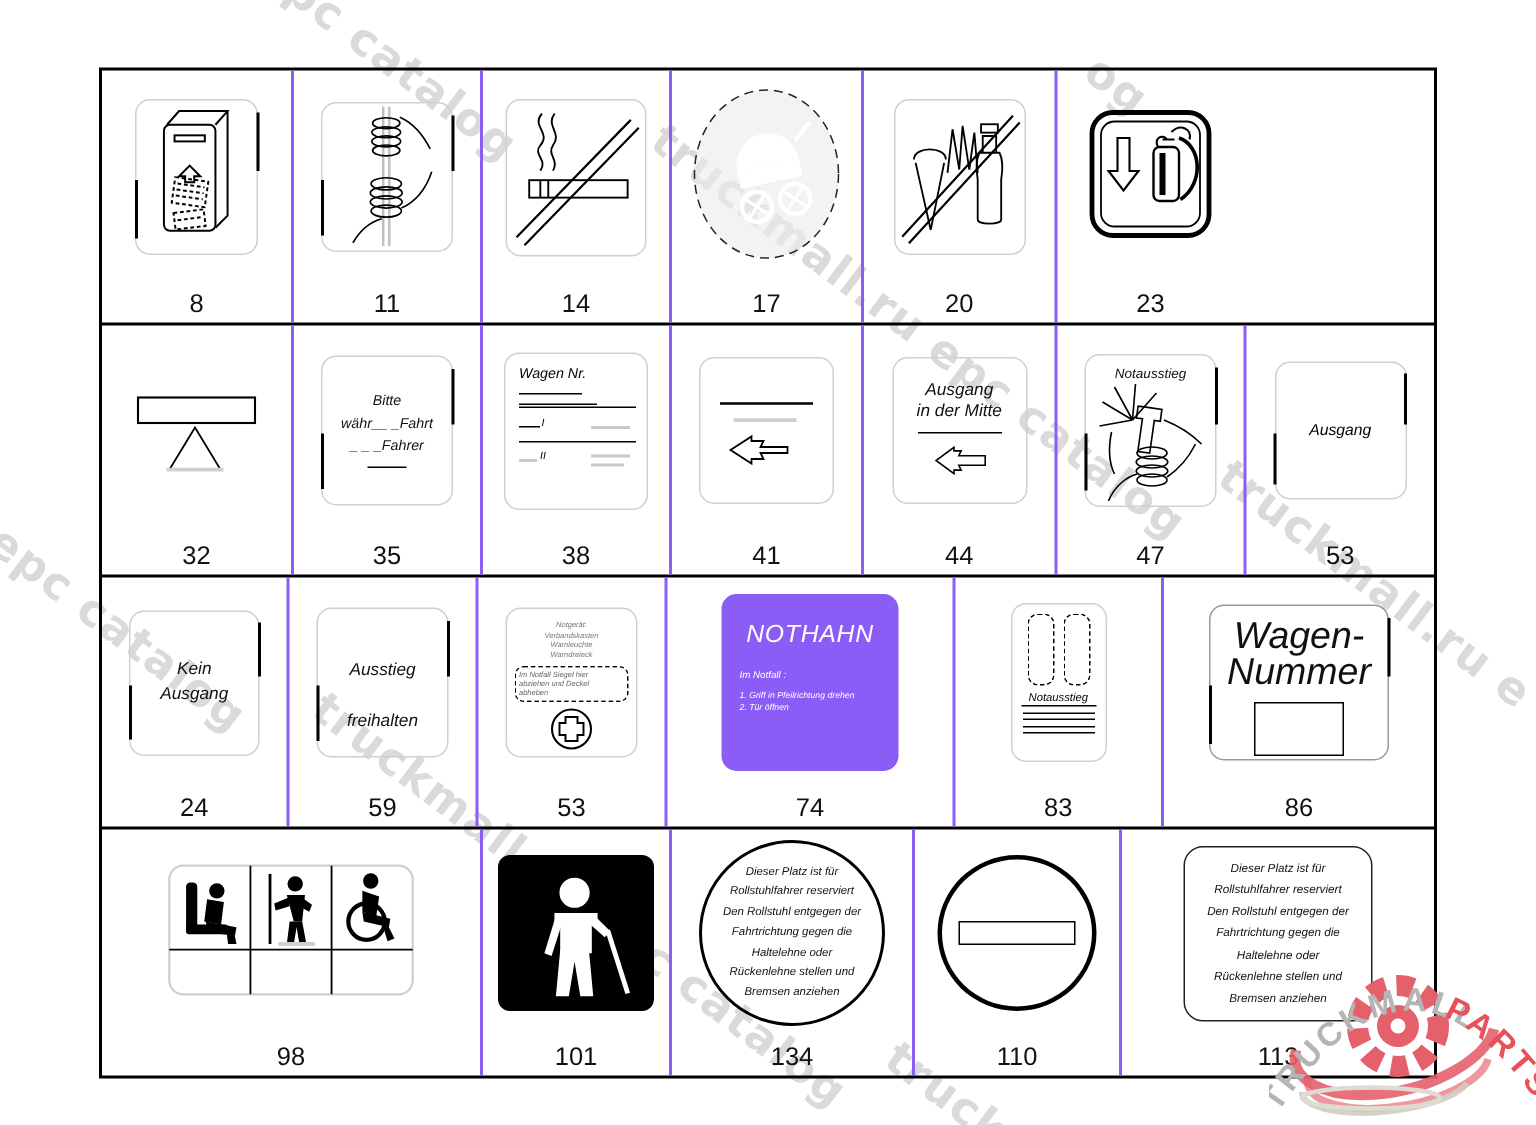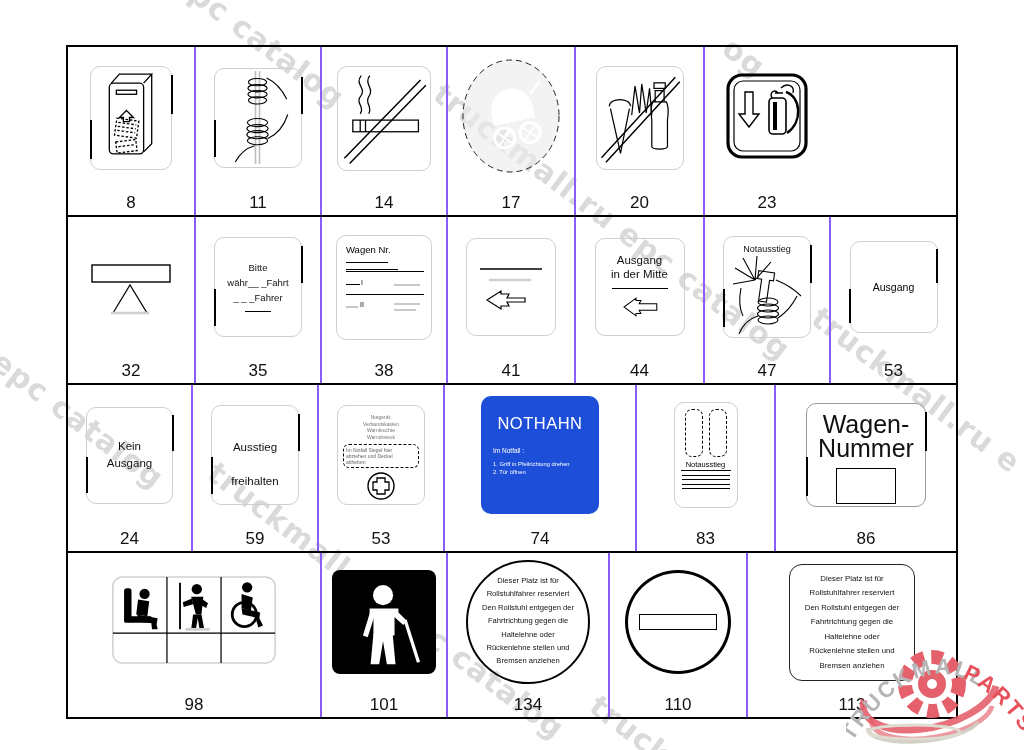--- a/index.html
+++ b/index.html
@@ -12,21 +12,21 @@
   
   .tbl{position:absolute;left:66px;top:45px;width:892px;height:674px;border:2px solid #000;
        box-sizing:border-box;z-index:1;background:transparent;}
   .row{display:flex;box-sizing:border-box;border-top:2px solid #000;}
   .row.first{border-top:none;}
   .cell{position:relative;box-sizing:border-box;border-left:2px solid #8b5cf6;
         display:flex;align-items:center;justify-content:center;}
   .cell.first{border-left:none;}
   .num{position:absolute;bottom:2px;left:0;width:100%;text-align:center;
        font-size:17px;color:#111;}
-  .art{margin-bottom:26px;position:relative;}
+  .art{margin-bottom:26px;position:relative;font-style:italic;}
   
   .plate{position:relative;border:1.5px solid #cfcfcf;border-radius:10px;background:transparent;
          box-sizing:border-box;}
   .tl{position:absolute;left:-1.5px;top:52%;height:38%;width:2px;background:#000;}
   .tr{position:absolute;right:-1.5px;top:8%;height:38%;width:2px;background:#000;}
   .ctext{text-align:center;color:#111;}
   
   .p35{width:88px;height:100px;padding-top:22px;font-size:9.5px;line-height:15px;}
   .p35 .uline{width:26px;border-top:1.3px solid #000;margin:6px auto 0;}
   
@@ -43,21 +43,21 @@
   
   .p53{width:88px;height:92px;display:flex;align-items:center;justify-content:center;font-size:10.5px;}
   .p56{width:87px;height:97px;display:flex;align-items:center;justify-content:center;
        font-size:11.5px;line-height:17px;}
   .p59{width:88px;height:100px;padding-top:24px;font-size:11.5px;line-height:34px;}
   
   .p68{width:88px;height:100px;padding-top:8px;font-size:5px;line-height:6.5px;color:#777;}
   .p68 .dbox{border:1px dashed #000;border-radius:6px;margin:4px 5px 3px;padding:2px 2px;
              font-size:5px;line-height:6px;color:#666;text-align:left;}
   
-  .p74{width:118px;height:118px;background:#1d4ed8;border-radius:10px;color:#fff;
+  .p74{width:118px;height:118px;background:#8b5cf6;border-radius:10px;color:#fff;
        text-align:left;padding:0;}
   .p74 .t{font-size:16.5px;letter-spacing:.5px;text-align:center;margin-top:18px;}
   .p74 .s{font-size:6.5px;margin:14px 0 0 12px;}
   .p74 .st{font-size:5.8px;margin:7px 0 0 12px;line-height:7.5px;}
   
   .p83{width:64px;height:106px;padding-top:6px;}
   .p83 .wins{display:flex;justify-content:center;gap:6px;}
   .p83 .win{width:16px;height:46px;border:1.2px dashed #000;border-radius:7px;}
   .p83 .lbl{font-size:7.5px;text-align:center;margin-top:3px;border-bottom:1.2px solid #000;
             margin-left:6px;margin-right:6px;padding-bottom:1px;}

